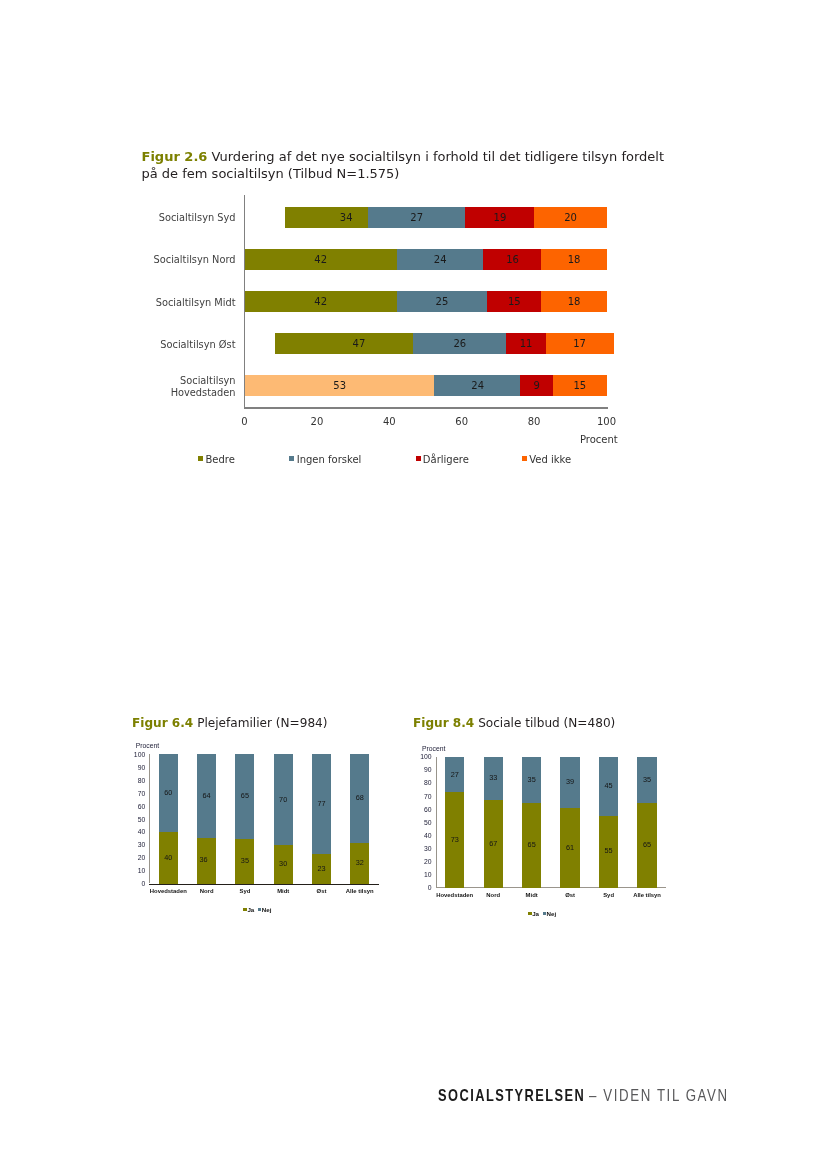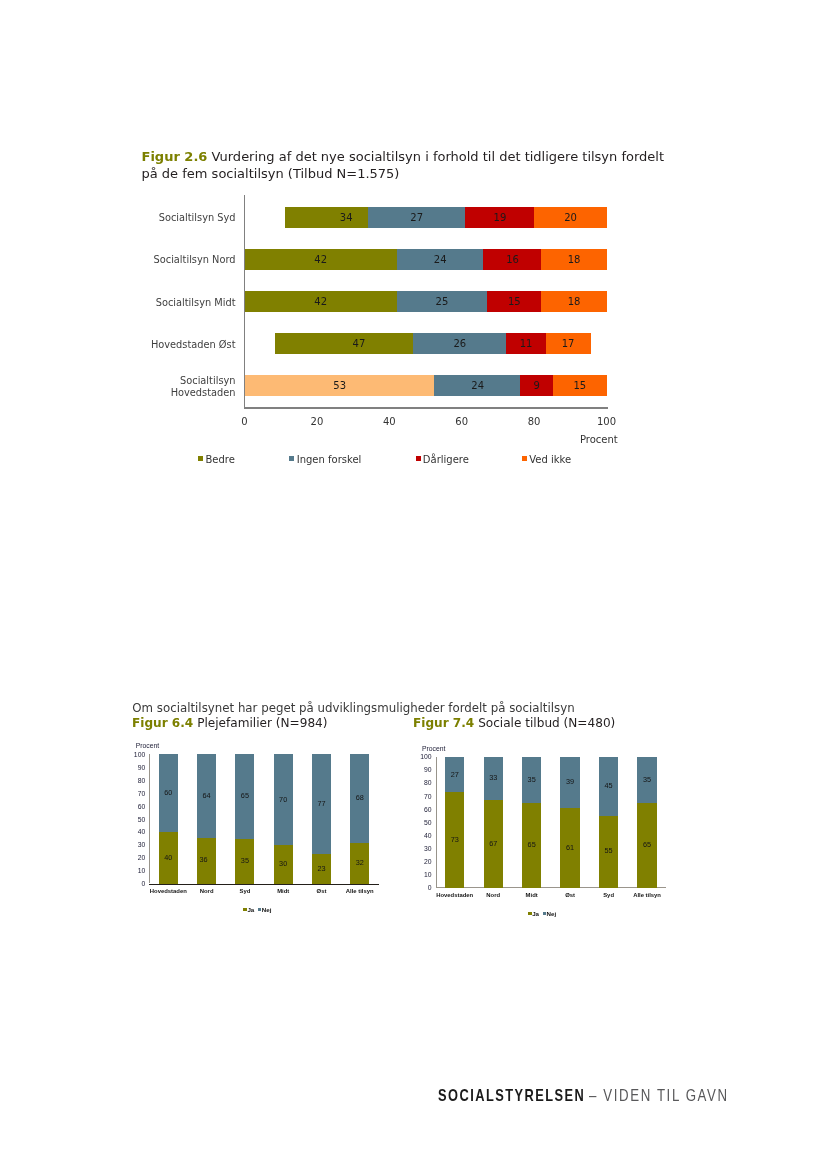--- a/index.html
+++ b/index.html
@@ -57,25 +57,25 @@
       <div class="cat-label" style="left: 120px; width: 115.5px; top: 64.3px;">Socialtilsyn Nord</div>
       <div class="bar-seg" style="left: 244.5px; width: 152.44px; top: 58.8px; background: rgb(128, 128, 0);">42</div>
       <div class="bar-seg" style="left: 396.54px; width: 87.28px; top: 58.8px; background: rgb(85, 122, 140);">24</div>
       <div class="bar-seg" style="left: 483.42px; width: 58.32px; top: 58.8px; background: rgb(192, 0, 0);">16</div>
       <div class="bar-seg" style="left: 541.34px; width: 65.56px; top: 58.8px; background: rgb(253, 100, 0);">18</div>
       <div class="cat-label" style="left: 120px; width: 115.5px; top: 106.5px;">Socialtilsyn Midt</div>
       <div class="bar-seg" style="left: 244.5px; width: 152.44px; top: 101px; background: rgb(128, 128, 0);">42</div>
       <div class="bar-seg" style="left: 396.54px; width: 90.9px; top: 101px; background: rgb(85, 122, 140);">25</div>
       <div class="bar-seg" style="left: 487.04px; width: 54.7px; top: 101px; background: rgb(192, 0, 0);">15</div>
       <div class="bar-seg" style="left: 541.34px; width: 65.56px; top: 101px; background: rgb(253, 100, 0);">18</div>
-      <div class="cat-label" style="left: 120px; width: 115.5px; top: 148.7px;">Hovedstaden Øst</div>
+      <div class="cat-label" style="left: 120px; width: 115.5px; top: 148.7px;">Socialtilsyn Øst</div>
       <div class="bar-seg" style="left: 244.5px; width: 168.855px; top: 143.2px; background: rgb(128, 128, 0); margin-left: 30px;">47</div>
       <div class="bar-seg" style="left: 412.955px; width: 93.5881px; top: 143.2px; background: rgb(85, 122, 140);">26</div>
       <div class="bar-seg" style="left: 506.144px; width: 39.8257px; top: 143.2px; background: rgb(192, 0, 0);">11</div>
-      <div class="bar-seg" style="left: 545.569px; width: 45px; top: 143.2px; background: rgb(253, 100, 0);">17</div>
+      <div class="bar-seg" style="left: 545.569px; width: 68px; top: 143.2px; background: rgb(253, 100, 0);">17</div>
       <div class="cat-label" style="left: 120px; width: 115.5px; top: 184.9px;">
         <div>Socialtilsyn</div>
         <div>Hovedstaden</div>
       </div>
       <div class="bar-seg" style="left: 244.5px; width: 190.36px; top: 185.4px; background: #fdba74;">53</div>
       <div class="bar-seg" style="left: 434.46px; width: 86.4198px; top: 185.4px; background: rgb(85, 122, 140);">24</div>
       <div class="bar-seg" style="left: 520.48px; width: 32.6574px; top: 185.4px; background: rgb(192, 0, 0);">9</div>
       <div class="bar-seg" style="left: 552.738px; width: 54.1624px; top: 185.4px; background: rgb(253, 100, 0);">15</div>
       <div id="fig26-axisline" style="left: 244px; top: 5px; width: 1.2px; height: 212.4px;"></div>
       <div style="position: absolute; background: rgb(128, 128, 128); left: 244px; top: 217.4px; width: 363.5px; height: 1.2px;"></div>
@@ -85,23 +85,22 @@
       <div class="tick-label" style="left: 441.7px; width: 40px; top: 226.4px;">60</div>
       <div class="tick-label" style="left: 514.1px; width: 40px; top: 226.4px;">80</div>
       <div class="tick-label" style="left: 586.5px; width: 40px; top: 226.4px;">100</div>
       <div id="fig26-xtitle" style="left: 580px; top: 243.9px;">Procent</div>
       <div class="legend-item" style="left: 198.2px; top: 264.4px;"><span class="legend-swatch" style="background:#808000"></span>Bedre</div>
       <div class="legend-item" style="left: 289.4px; top: 264.4px;"><span class="legend-swatch" style="background:#557a8c"></span>Ingen forskel</div>
       <div class="legend-item" style="left: 415.5px; top: 264.4px;"><span class="legend-swatch" style="background:#c00000"></span>Dårligere</div>
       <div class="legend-item" style="left: 522px; top: 264.4px;"><span class="legend-swatch" style="background:#fd6400"></span>Ved ikke</div>
     </div>
 
-  <div id="bottom-head">Om socialtilsynet har peget på udviklingsmuligheder fordelt på socialtilsyn</div>
   <div id="fig64-caption"><span class="figlbl">Figur 6.4</span><span> Plejefamilier (N=984)</span></div>
-  <div id="fig65-caption"><span class="figlbl">Figur 7.4</span><span> Sociale tilbud (N=480)</span></div>
+  <div id="fig65-caption"><span class="figlbl">Figur 8.4</span><span> Sociale tilbud (N=480)</span></div>
 
   <div class="minichart" id="fig64" style="left: 130px; top: 740px; width: 270px; height: 180px;">
       <div class="mini-ytitle" style="left: 5.7px; top: 2.1px;">Procent</div>
       <div class="mini-ytick" style="left: -0.8px; top: 140.2px;">0</div>
       <div class="mini-ytick" style="left: -0.8px; top: 127.26px;">10</div>
       <div class="mini-ytick" style="left: -0.8px; top: 114.32px;">20</div>
       <div class="mini-ytick" style="left: -0.8px; top: 101.38px;">30</div>
       <div class="mini-ytick" style="left: -0.8px; top: 88.44px;">40</div>
       <div class="mini-ytick" style="left: -0.8px; top: 75.5px;">50</div>
       <div class="mini-ytick" style="left: -0.8px; top: 62.56px;">60</div>

